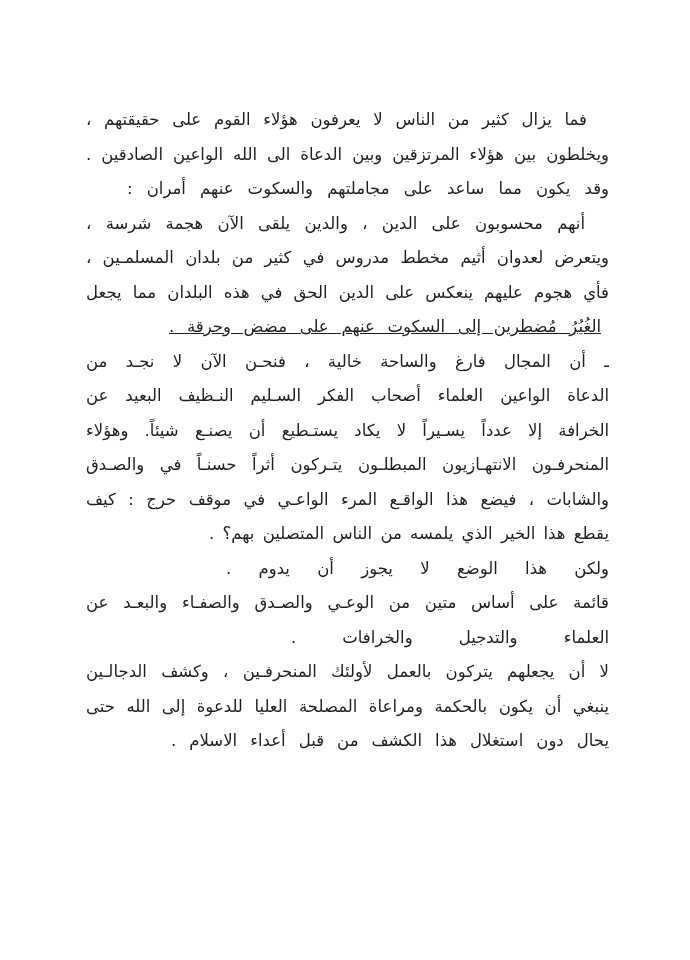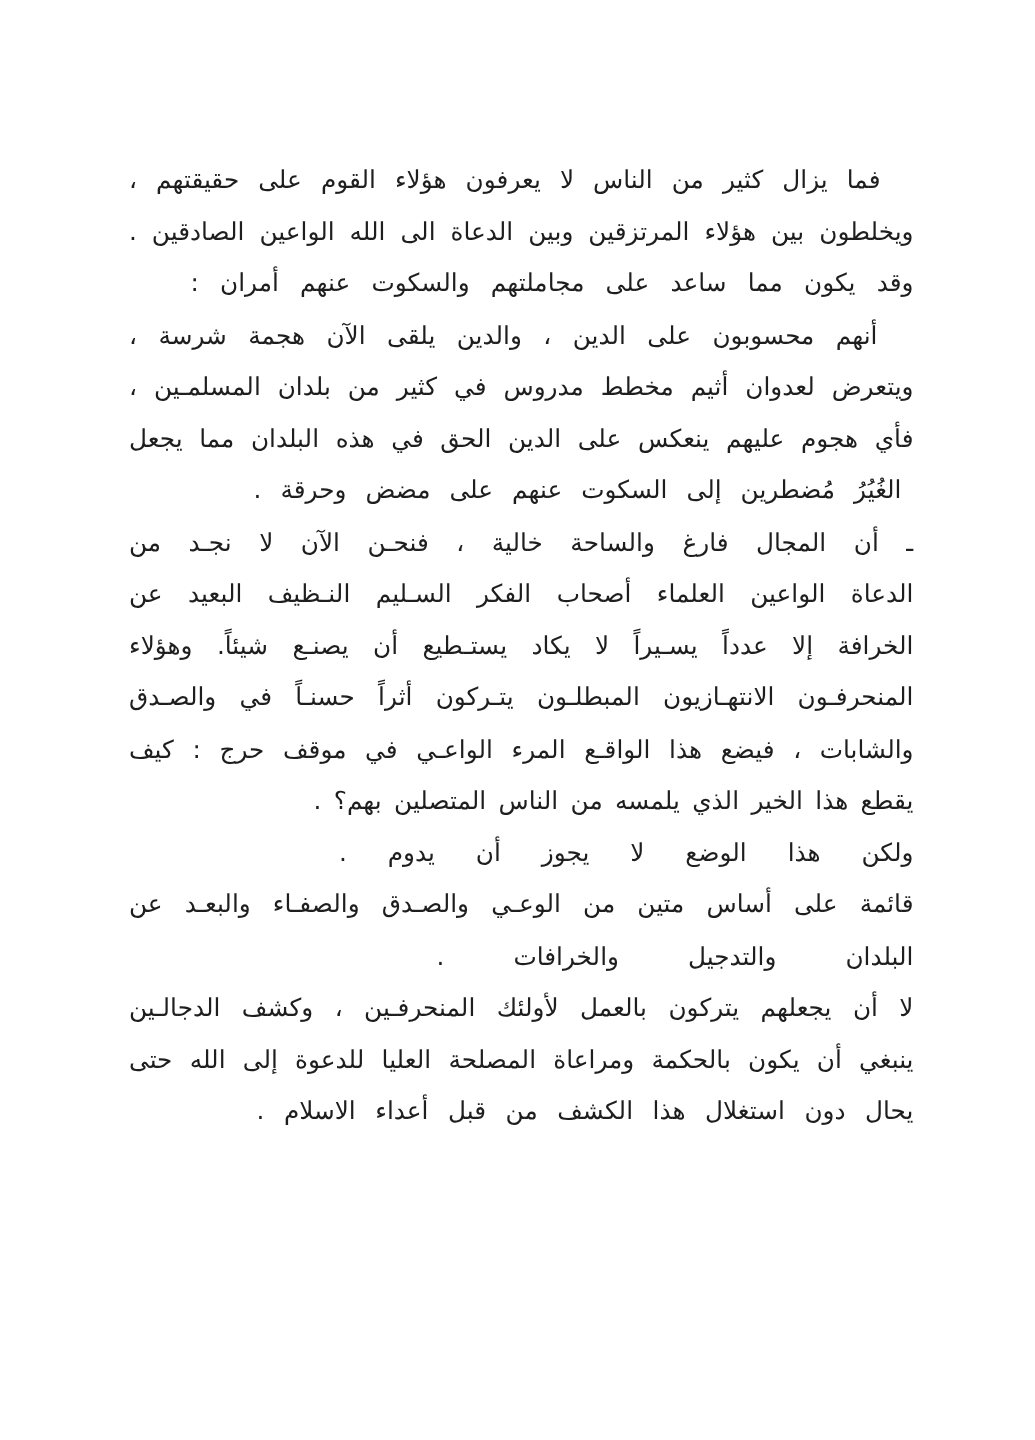--- a/index.html
+++ b/index.html
@@ -30,21 +30,21 @@
     text-align: justify;
     text-align-last: justify;
     overflow: hidden;
     word-spacing: 1px;
   }
   .pr8  { padding-right: 8px;  }
   .pr20 { padding-right: 20px; }
   .pr22 { padding-right: 22px; }
   .pr24 { padding-right: 24px; }
   .pl41  { padding-left: 41px;  }
-  .pl83  { padding-left: 83px;  }
+  .pl83  { padding-left: 83px; text-decoration: underline;  }
   .pl85  { padding-left: 85px;  }
   .pl123 { padding-left: 123px; }
   .pl140 { padding-left: 140px; }
   .pl205 { padding-left: 205px; }
   .page-number {
     position: absolute;
     top: 845px;
     left: 0;
     width: 638px;
     text-align: center;
@@ -66,19 +66,19 @@
     <div class="l">فأي هجوم عليهم ينعكس على الدين الحق في هذه البلدان مما يجعل</div>
     <div class="l pr8 pl83">الغُيُرُ مُضطرين إلى السكوت عنهم على مضض وحرقة .</div>
     <div class="l">ـ أن المجال فارغ والساحة خالية ، فنحـن الآن لا نجـد من</div>
     <div class="l">الدعاة الواعين العلماء أصحاب الفكر السـليم النـظيف البعيد عن</div>
     <div class="l">الخرافة إلا عدداً يسـيراً لا يكاد يستـطيع أن يصنـع شيئاً. وهؤلاء</div>
     <div class="l">المنحرفـون الانتهـازيون المبطلـون يتـركون أثراً حسنـاً في والصـدق</div>
     <div class="l">والشابات ، فيضع هذا الواقـع المرء الواعـي في موقف حرج : كيف</div>
     <div class="l pl123">يقطع هذا الخير الذي يلمسه من الناس المتصلين بهم؟ .</div>
     <div class="l pl140">ولكن هذا الوضع لا يجوز أن يدوم .</div>
     <div class="l">قائمة على أساس متين من الوعـي والصـدق والصفـاء والبعـد عن</div>
-    <div class="l pl205">البلدان والتدجيل والخرافات .</div>
+    <div class="l pl205">العلماء والتدجيل والخرافات .</div>
     <div class="l">لا أن يجعلهم يتركون بالعمل لأولئك المنحرفـين ، وكشف الدجالـين</div>
     <div class="l">ينبغي أن يكون بالحكمة ومراعاة المصلحة العليا للدعوة إلى الله حتى</div>
     <div class="l pl85">يحال دون استغلال هذا الكشف من قبل أعداء الاسلام .</div>
   </div>
   <div class="page-number">٣٤</div>
 </div>
 
 </body></html>

